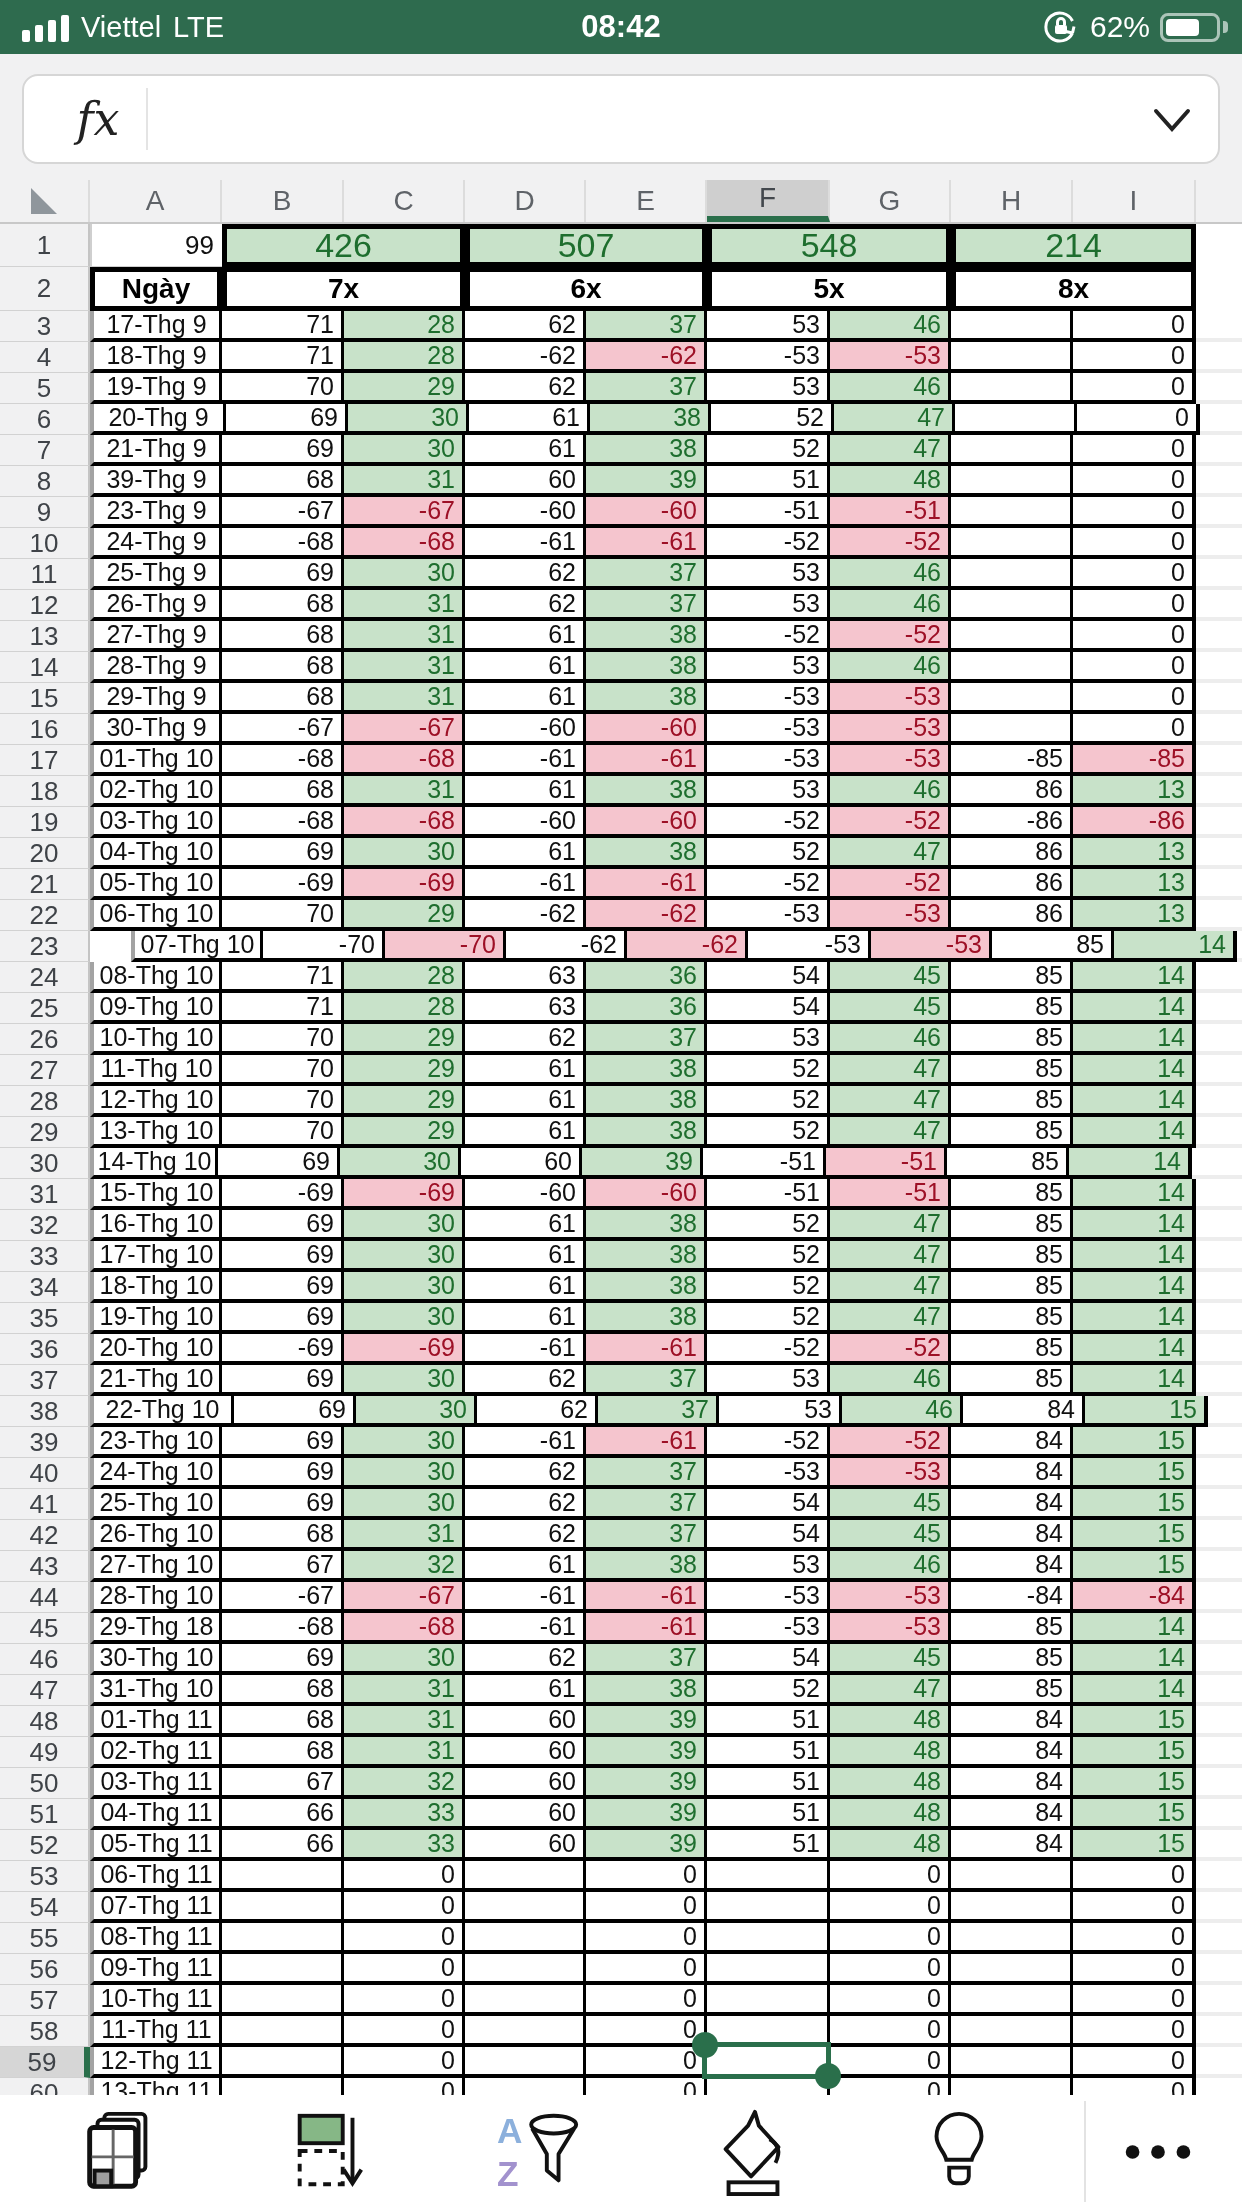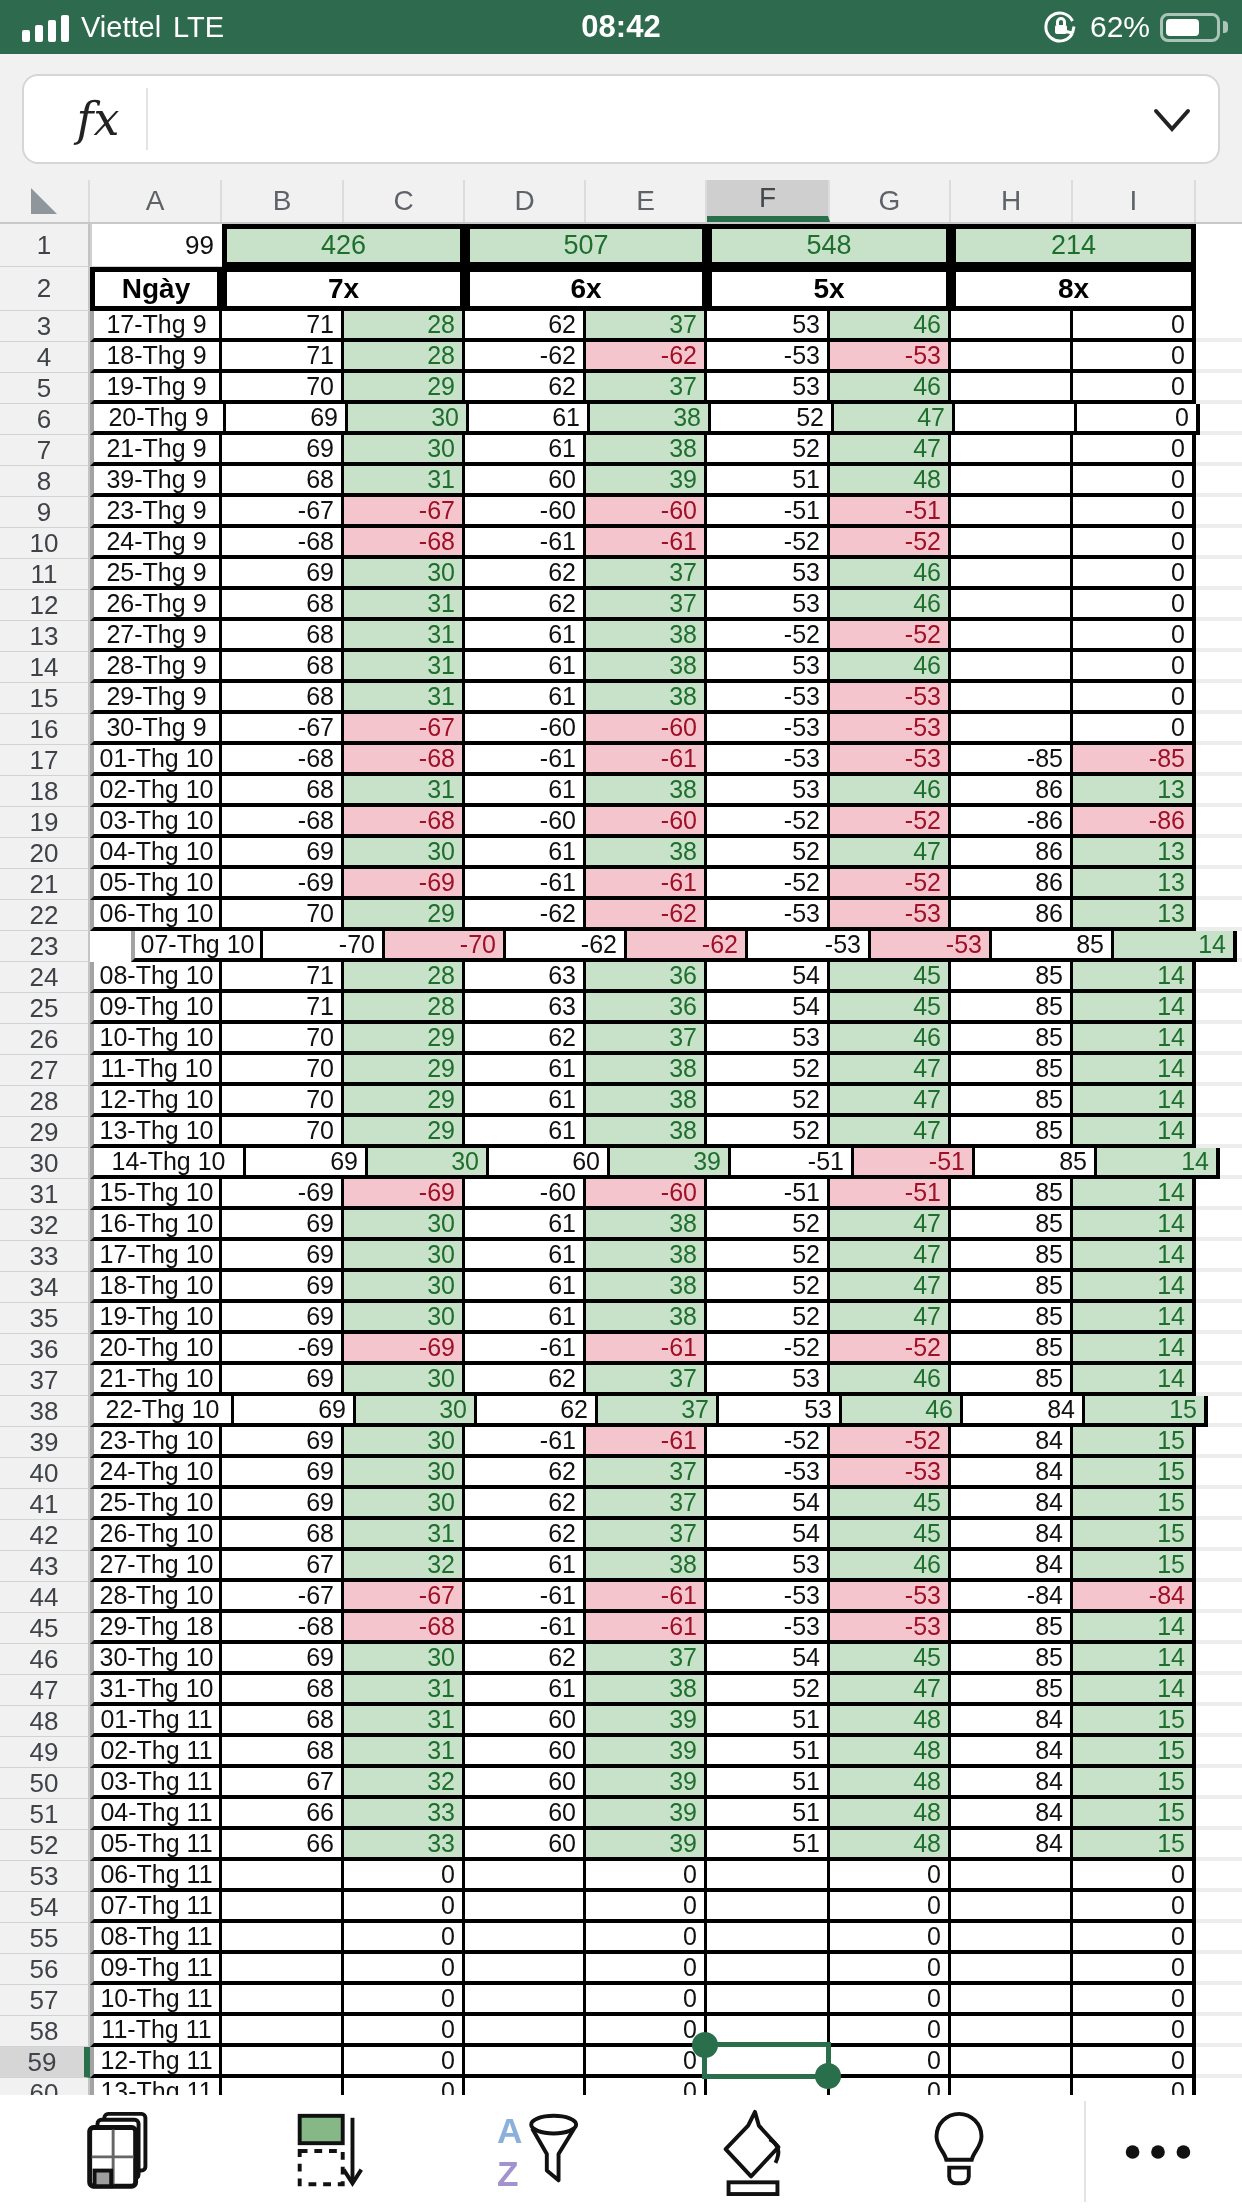--- a/index.html
+++ b/index.html
@@ -53,21 +53,21 @@
   .srow{display:flex;}
   #row1{height:43px;}
   #row2{height:44px;}
   .rn{width:90px;background:var(--hdrbg);color:#3f4348;font-size:26px;
       display:flex;align-items:center;justify-content:center;
       border-right:2px solid #c4c4c4;border-bottom:1px solid #d2d2d2;}
   .rn-sel{background:#d6d6d6;border-right:6px solid var(--accent);}
   .a1{width:132px;background:#fff;color:#111;font-size:26px;display:flex;align-items:center;justify-content:flex-end;
       padding-right:8px;border-left:2px solid #cfcfcf;border-bottom:1px solid #cfcfcf;}
   .grp{border:5px solid #000;display:flex;align-items:center;justify-content:center;background:#fff;}
-  .grp-green{background:var(--gbg);color:var(--gtx);font-size:27px;}
+  .grp-green{background:var(--gbg);color:var(--gtx);font-size:34px;}
   .grp-bold{font-weight:bold;font-size:28px;color:#000;}
 
   .r{display:flex;height:31px;}
   .cell{background:#fff;color:#111;font-size:25px;display:flex;align-items:center;justify-content:flex-end;
         padding-right:7px;border-right:3px solid #000;border-bottom:4px solid #000;}
   .date{justify-content:center;padding-right:0;border-left:4px solid #a3a3a3;}
   .lastcol{border-right:4px solid #000;}
   .c-g{background:var(--gbg);color:var(--gtx);}
   .c-r{background:var(--rbg);color:var(--rtx);}
   .fillc{flex:1;background:#fff;border-bottom:4px solid #ededed;}
@@ -505,21 +505,21 @@
           <div class="cell" style="width: 121px;">61</div>
           <div class="cell c-g" style="width: 121px;">38</div>
           <div class="cell" style="width: 123px;">52</div>
           <div class="cell c-g" style="width: 121px;">47</div>
           <div class="cell" style="width: 122px;">85</div>
           <div class="cell c-g lastcol" style="width: 123px;">14</div>
           <div class="fillc"></div>
         </div>
         <div class="r">
           <div class="rn">30</div>
-          <div class="cell date" style="width: 156px;">14-Thg 10</div>
+          <div class="cell date" style="width: 128px;">14-Thg 10</div>
           <div class="cell" style="width: 122px;">69</div>
           <div class="cell c-g" style="width: 121px;">30</div>
           <div class="cell" style="width: 121px;">60</div>
           <div class="cell c-g" style="width: 121px;">39</div>
           <div class="cell" style="width: 123px;">-51</div>
           <div class="cell c-r" style="width: 121px;">-51</div>
           <div class="cell" style="width: 122px;">85</div>
           <div class="cell c-g lastcol" style="width: 123px;">14</div>
           <div class="fillc"></div>
         </div>

